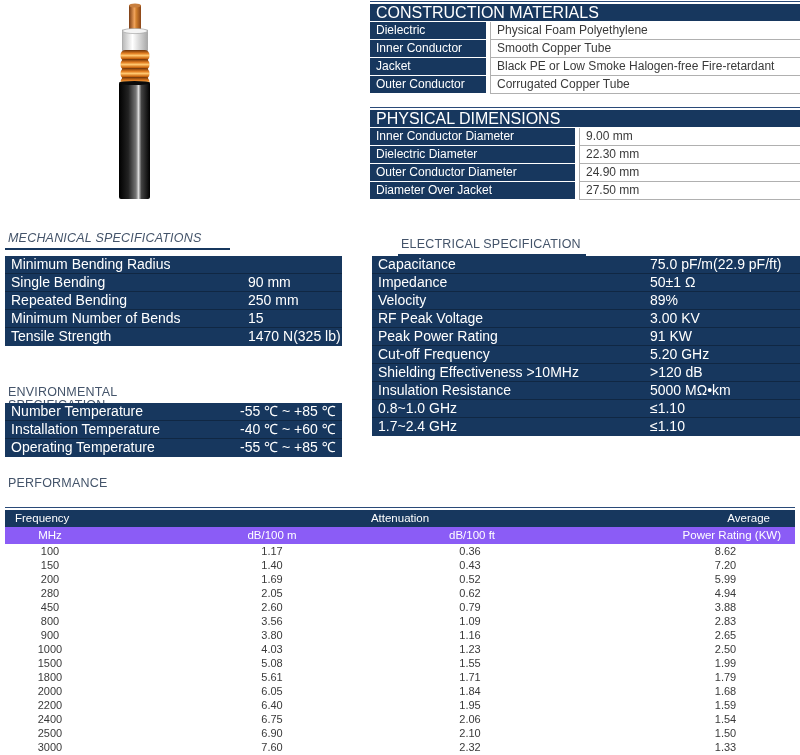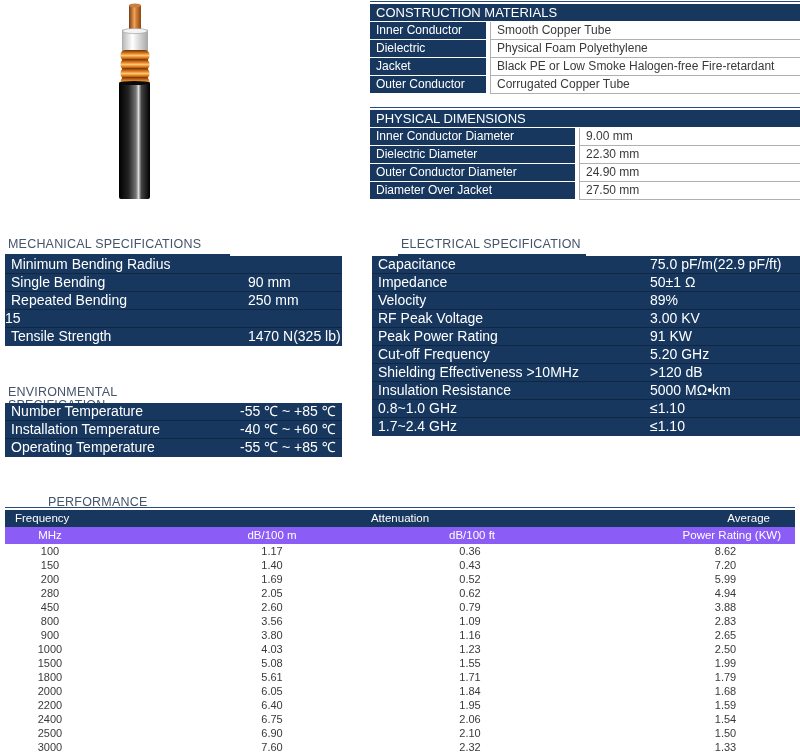--- a/index.html
+++ b/index.html
@@ -11,21 +11,21 @@
   
   .sec-title {
     position:absolute; font-size:12.5px; color:#44546a; letter-spacing:.2px;
     padding:0 0 3px 3px; line-height:13px;
   }
   .underlined { border-bottom:2px solid #17375e; }
 
   
   .rtable { position:absolute; width:430px; border-top:1px solid #2a4a78; padding-top:2px; }
   .rtable .thead {
-    height:18px; line-height:17px; background:#17375e; color:#fff; font-size:13px;
+    height:18px; line-height:17px; background:#17375e; color:#fff; font-size:16px;
     padding-left:6px; border-bottom:1px solid #fff; box-sizing:border-box;
   }
   .crow { display:grid; height:18px; }
   .construction .crow { grid-template-columns:116px 4px 1fr; }
   .physical     .crow { grid-template-columns:205px 4px 1fr; }
   .crow .lbl {
     background:#17375e; color:#fff; font-size:12px; line-height:17px;
     padding-left:6px; border-bottom:1px solid #fff; box-sizing:border-box;
     white-space:nowrap; overflow:hidden;
   }
@@ -123,29 +123,29 @@
     <rect x="25.5" y="75" width="29" height="11" rx="5" fill="url(#g-ring)"></rect>
 
     <rect x="24" y="80" width="31" height="117" rx="2" fill="url(#g-jacket)"></rect>
     <ellipse cx="39.5" cy="81" rx="15.5" ry="2" fill="#0a0a0a"></ellipse>
   </svg>
 
   <div class="rtable construction" style="left:370px; top:1px;">
     <div class="thead">CONSTRUCTION MATERIALS</div>
 
       <div class="crow">
+        <div class="lbl">Dielectric</div>
+        <div class="gap"></div>
+        <div class="val">Physical Foam Polyethylene</div>
+      </div>
+
+      <div class="crow">
         <div class="lbl">Inner Conductor</div>
         <div class="gap"></div>
         <div class="val">Smooth Copper Tube</div>
-      </div>
-
-      <div class="crow">
-        <div class="lbl">Dielectric</div>
-        <div class="gap"></div>
-        <div class="val">Physical Foam Polyethylene</div>
       </div>
 
       <div class="crow">
         <div class="lbl">Jacket</div>
         <div class="gap"></div>
         <div class="val">Black PE or Low Smoke Halogen-free Fire-retardant</div>
       </div>
 
       <div class="crow">
         <div class="lbl">Outer Conductor</div>
@@ -175,39 +175,40 @@
         <div class="val">24.90 mm</div>
       </div>
 
       <div class="crow">
         <div class="lbl">Diameter Over Jacket</div>
         <div class="gap"></div>
         <div class="val">27.50 mm</div>
       </div>
     </div>
 
-  <div class="sec-title underlined" style="left:5px; top:238px; width:222px;">MECHANICAL SPECIFICATIONS</div>
+  <div class="sec-title underlined" style="left:5px; top:232px; width:222px;font-style:italic;">MECHANICAL SPECIFICATIONS</div>
   <div class="ntable mechanical" style="left:5px; top:256px; width:337px;">
 
       <div class="nrow">
         <div class="nlbl">Minimum Bending Radius</div>
         <div class="nval"></div>
       </div>
 
       <div class="nrow">
         <div class="nlbl">Single Bending</div>
         <div class="nval">90 mm</div>
       </div>
 
       <div class="nrow">
         <div class="nlbl">Repeated Bending</div>
         <div class="nval">250 mm</div>
       </div>
 
       <div class="nrow">
+        <div class="nlbl">Minimum Number of Bends</div>
         <div class="nval">15</div>
       </div>
 
       <div class="nrow">
         <div class="nlbl">Tensile Strength</div>
         <div class="nval">1470 N(325 lb)</div>
       </div>
     </div>
 
   <div class="sec-title underlined" style="left:372px; top:238px; width:185px;margin-left:26px;">ELECTRICAL SPECIFICATION</div>
@@ -277,21 +278,21 @@
         <div class="nlbl">Installation Temperature</div>
         <div class="nval">-40 ℃ ~ +60 ℃</div>
       </div>
 
       <div class="nrow">
         <div class="nlbl">Operating Temperature</div>
         <div class="nval">-55 ℃ ~ +85 ℃</div>
       </div>
     </div>
 
-  <div class="sec-title" style="left:5px; top:496px;margin-left:40px;">PERFORMANCE</div>
+  <div class="sec-title" style="left:5px; top:477px;">PERFORMANCE</div>
   <div class="perf">
     <div class="perf-h1">
       <span class="hl">Frequency</span>
       <span class="hc">Attenuation</span>
       <span class="hr">Average</span>
     </div>
     <div class="perf-h2">
       <div class="c1">MHz</div>
       <div class="c2">dB/100 m</div>
       <div class="c3">dB/100 ft</div>

